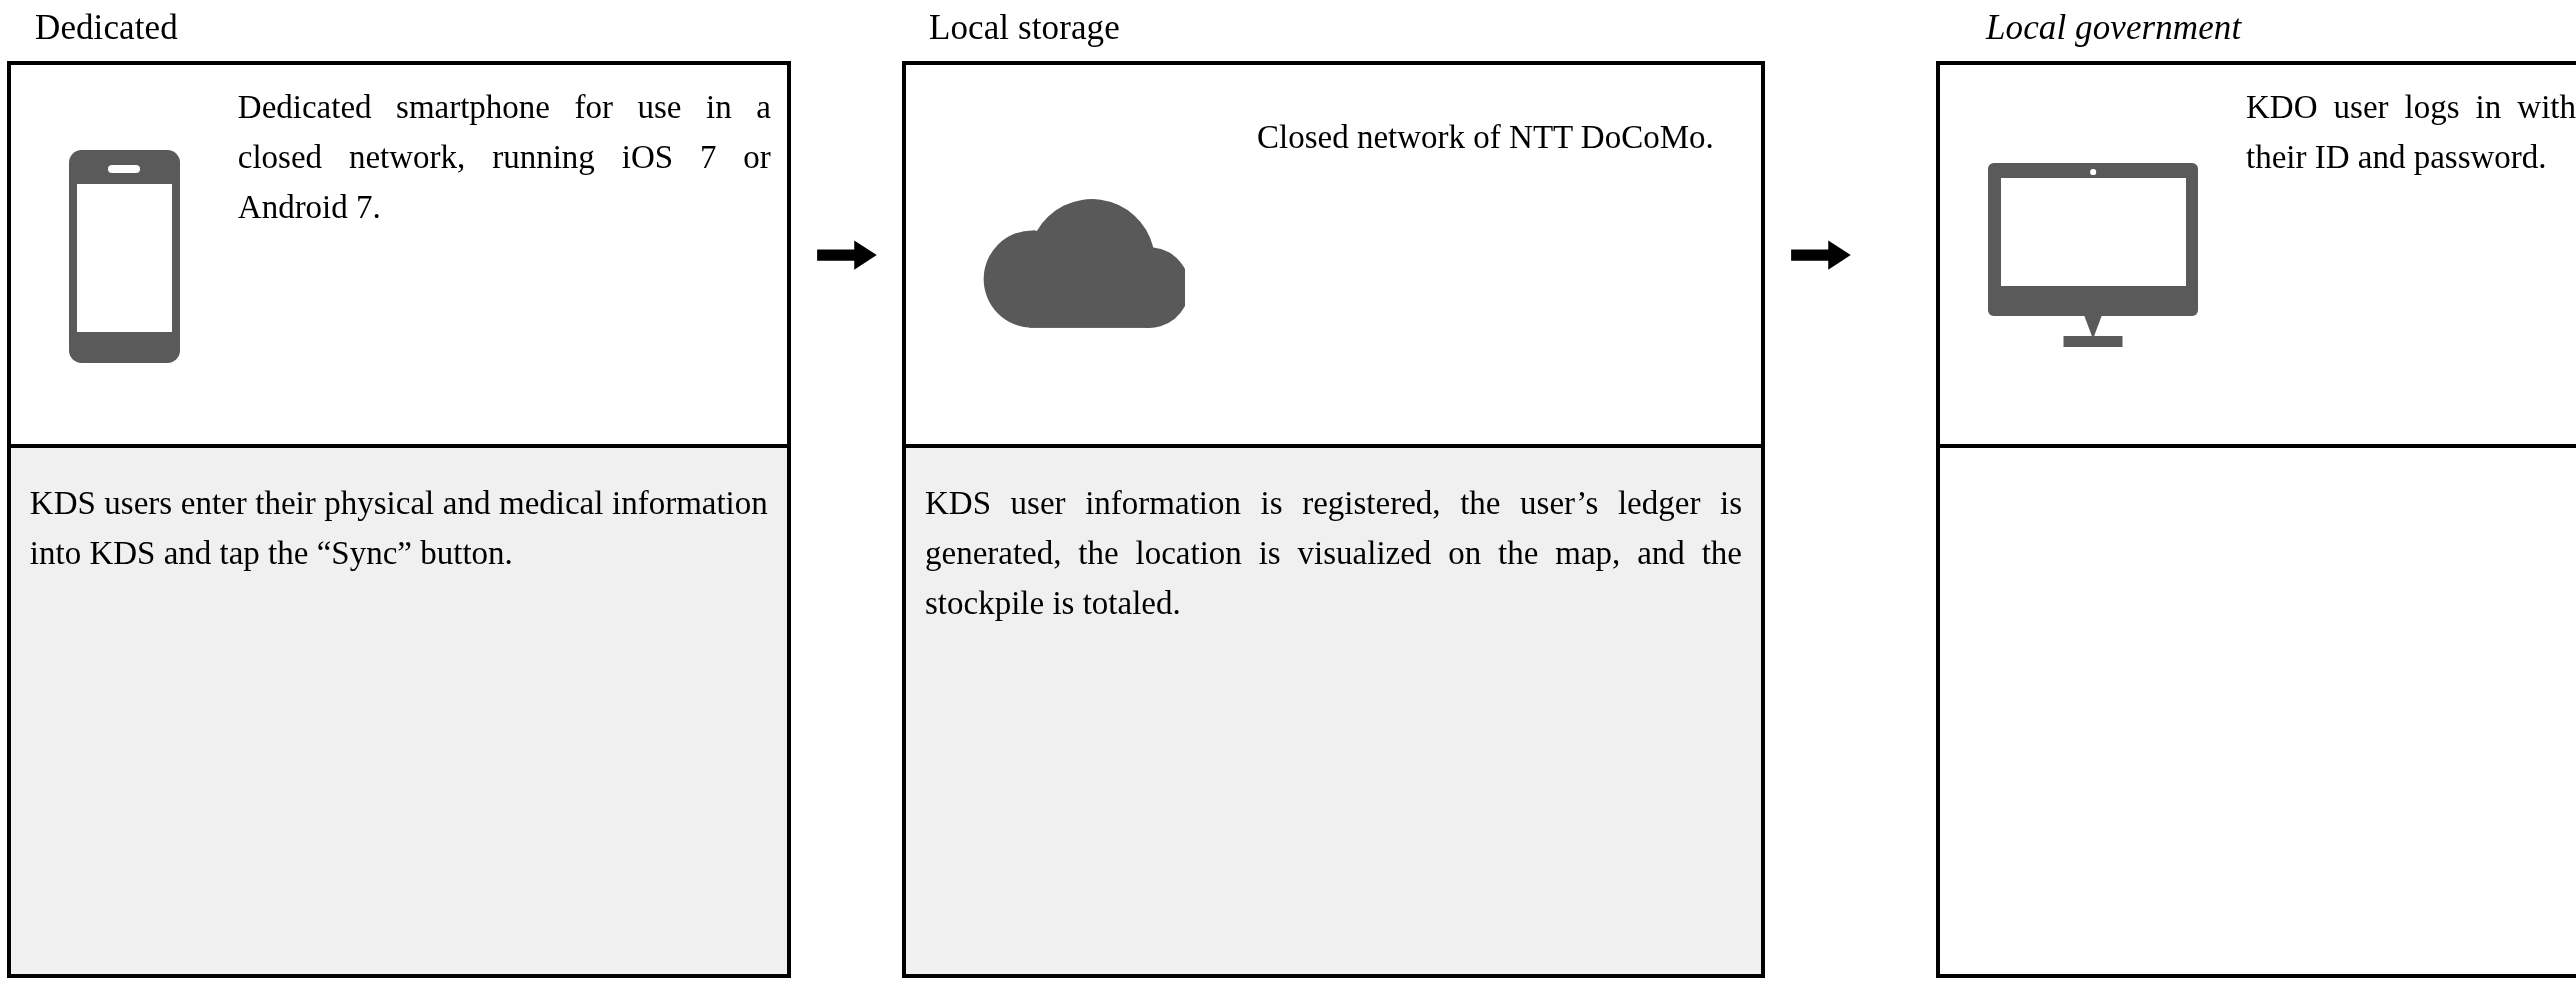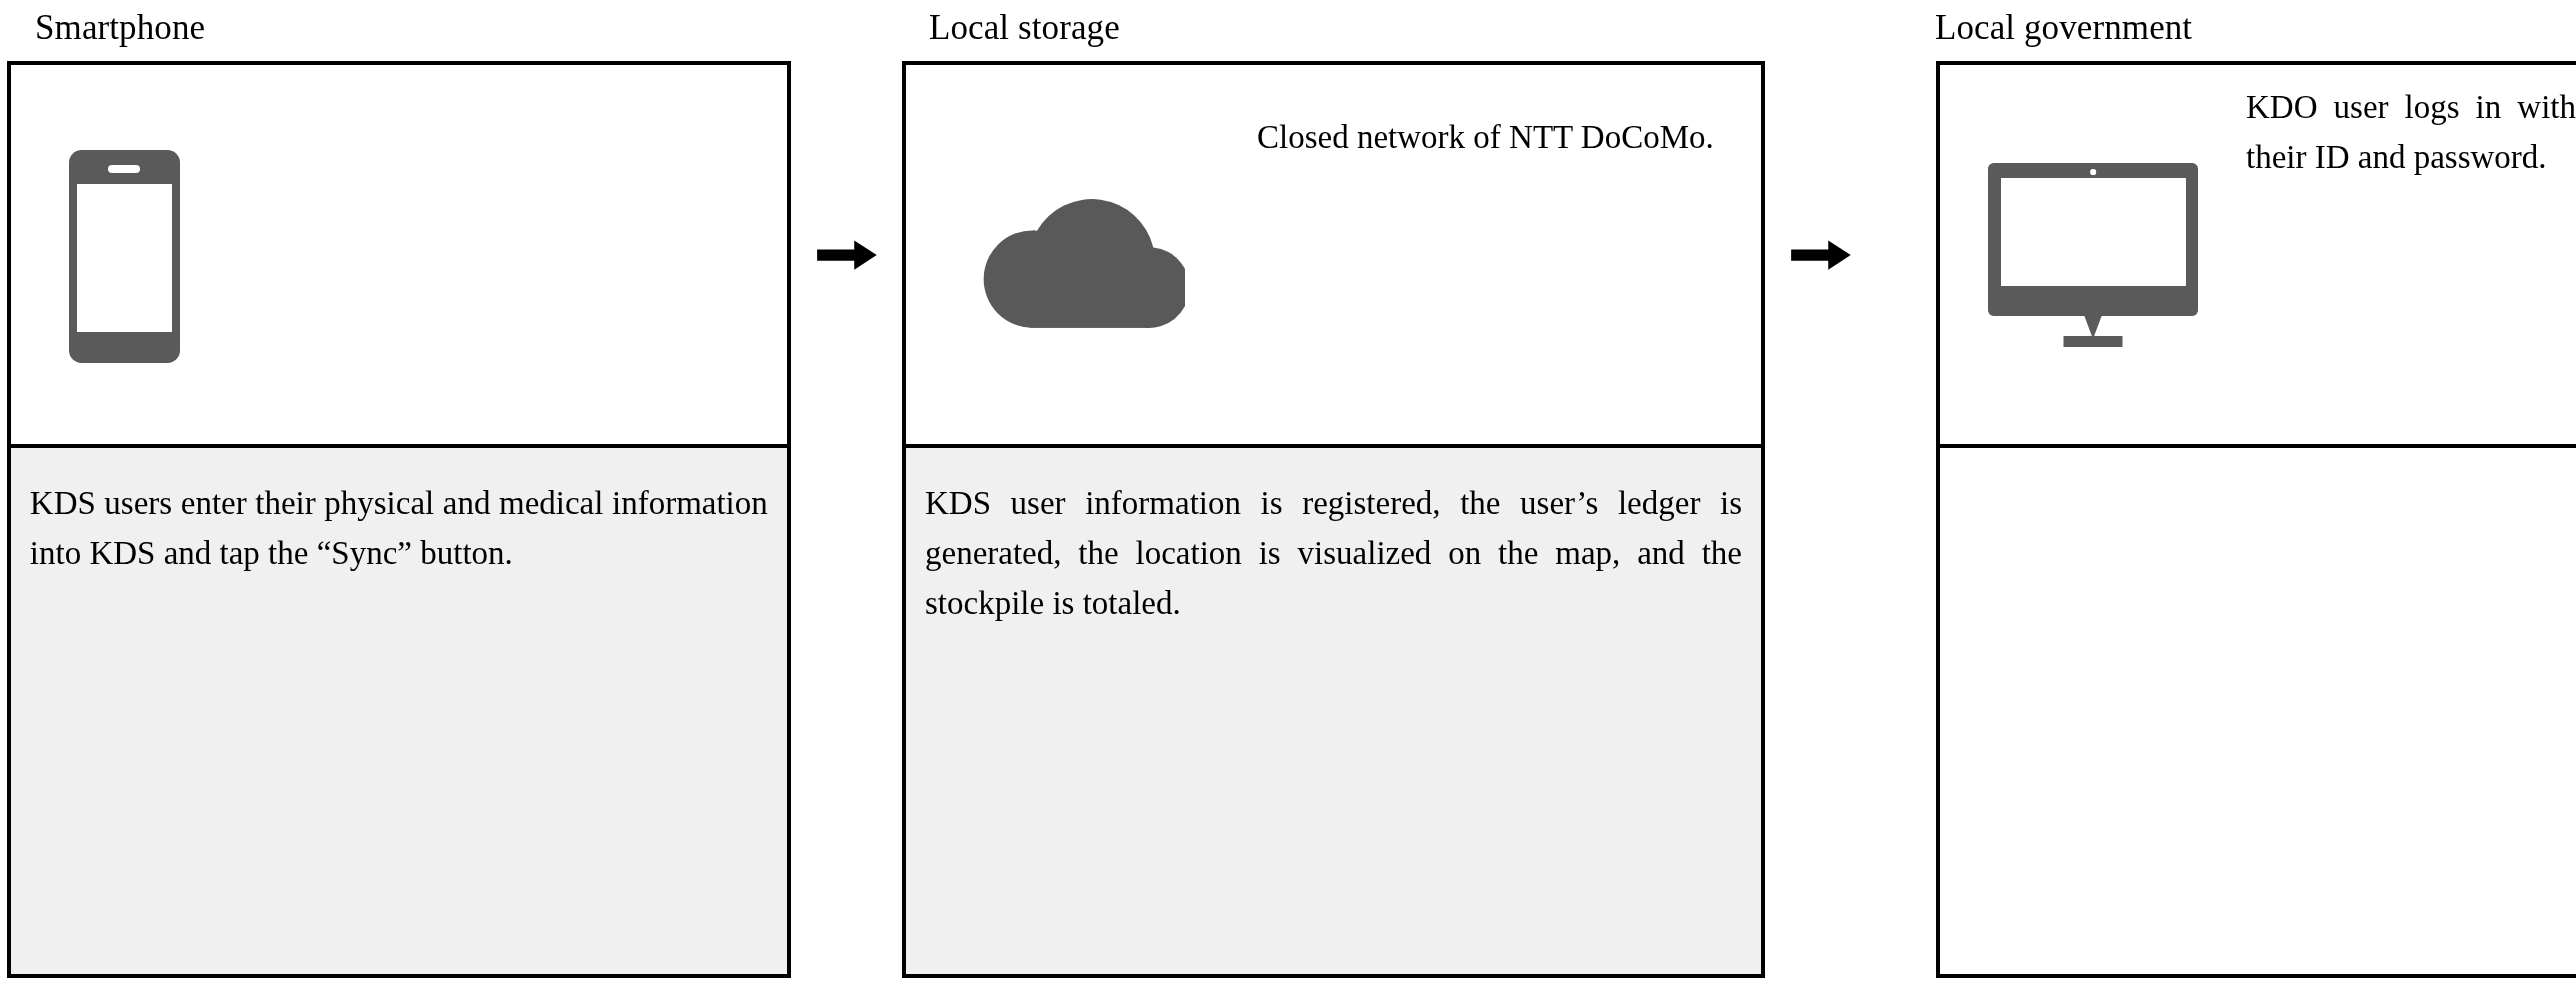--- a/index.html
+++ b/index.html
@@ -26,21 +26,21 @@
   .col-header {
     position: absolute;
     font-size: 35px;
     line-height: 1;
     color: #000;
     white-space: nowrap;
     letter-spacing: 0.1px;
   }
   #hdr-1 { left: 35px;   top: 10.2px; }
   #hdr-2 { left: 929px; top: 10.2px; }
-  #hdr-3 { left: 1935px; top: 10.2px; }
+  #hdr-3 { left: 1986px; top: 10.2px; font-style: italic; }
 
   
   .col-box {
     position: absolute;
     top: 61px;
     height: 917px;
     border: 4px solid #000000;
     box-sizing: border-box;
     background: #ffffff;
     display: flex;
@@ -194,31 +194,32 @@
   }
 
   
   .cloud-icon { display: block; }
 </style>
 </head>
 <body>
 
 <div id="stage">
 
-  <div class="col-header" id="hdr-1">Smartphone</div>
+  <div class="col-header" id="hdr-1">Dedicated</div>
 
   <div class="col-box" id="box-1">
 
     <div class="cell-top">
       <div class="icon-slot">
         <div class="phone-icon">
           <div class="phone-speaker"></div>
           <div class="phone-screen"></div>
         </div>
       </div>
+      <div class="top-text">Dedicated smartphone for use in a closed network, running iOS 7 or Android 7.</div>
     </div>
 
     <div class="cell-bottom">
       <div class="bottom-text">KDS users enter their physical and medical information into KDS and tap the “Sync” button.</div>
     </div>
 
   </div>
 
   <div class="flow-arrow" id="arrow-1">
     <svg width="61" height="36" viewBox="0 0 108 64" xmlns="http://www.w3.org/2000/svg">

